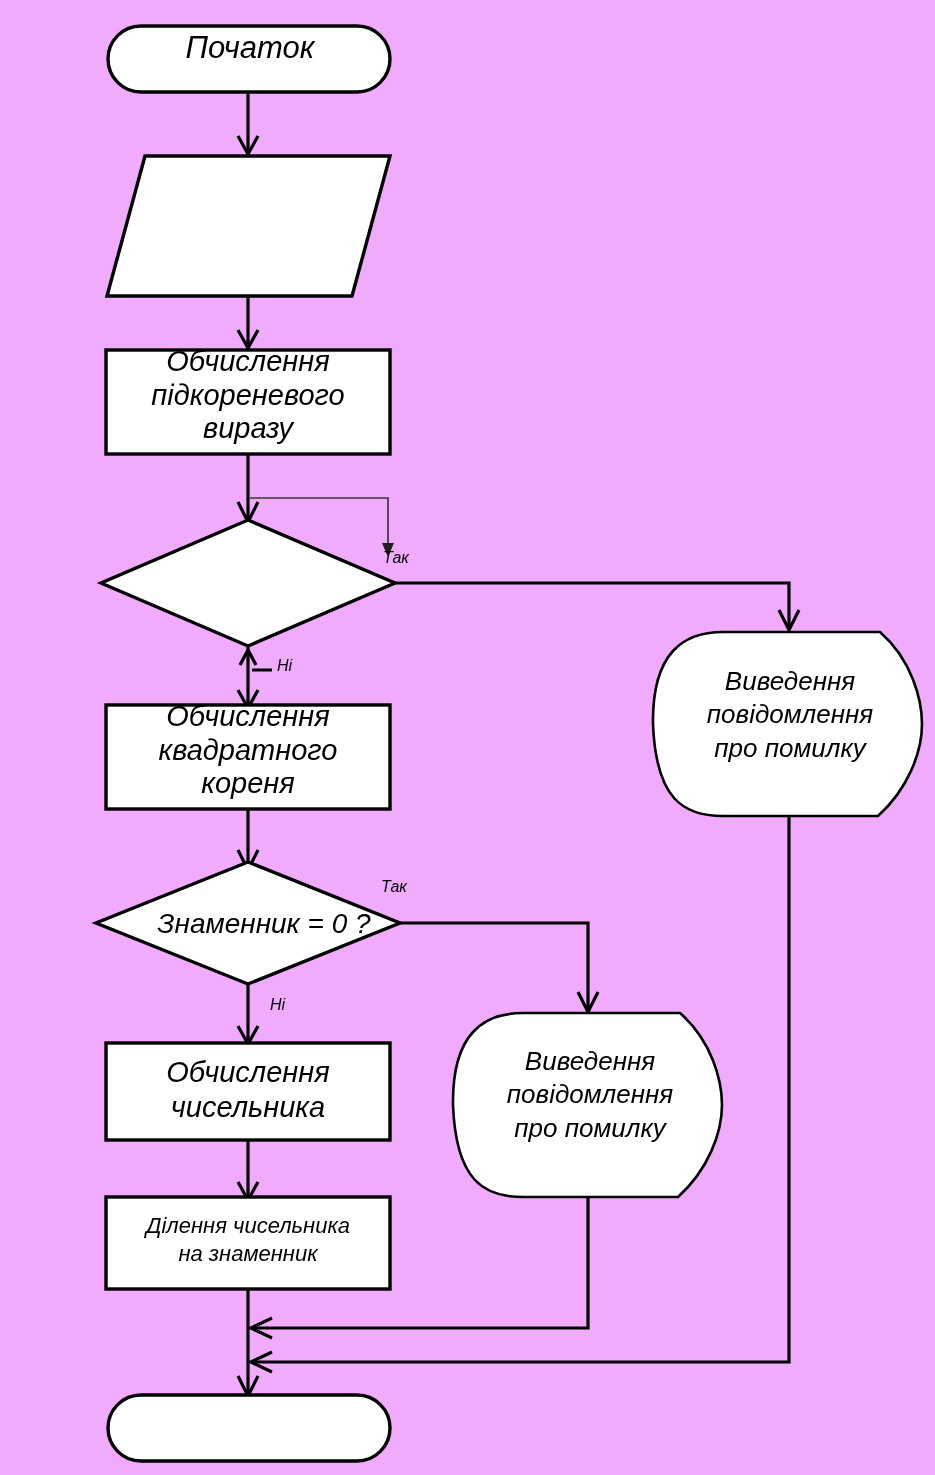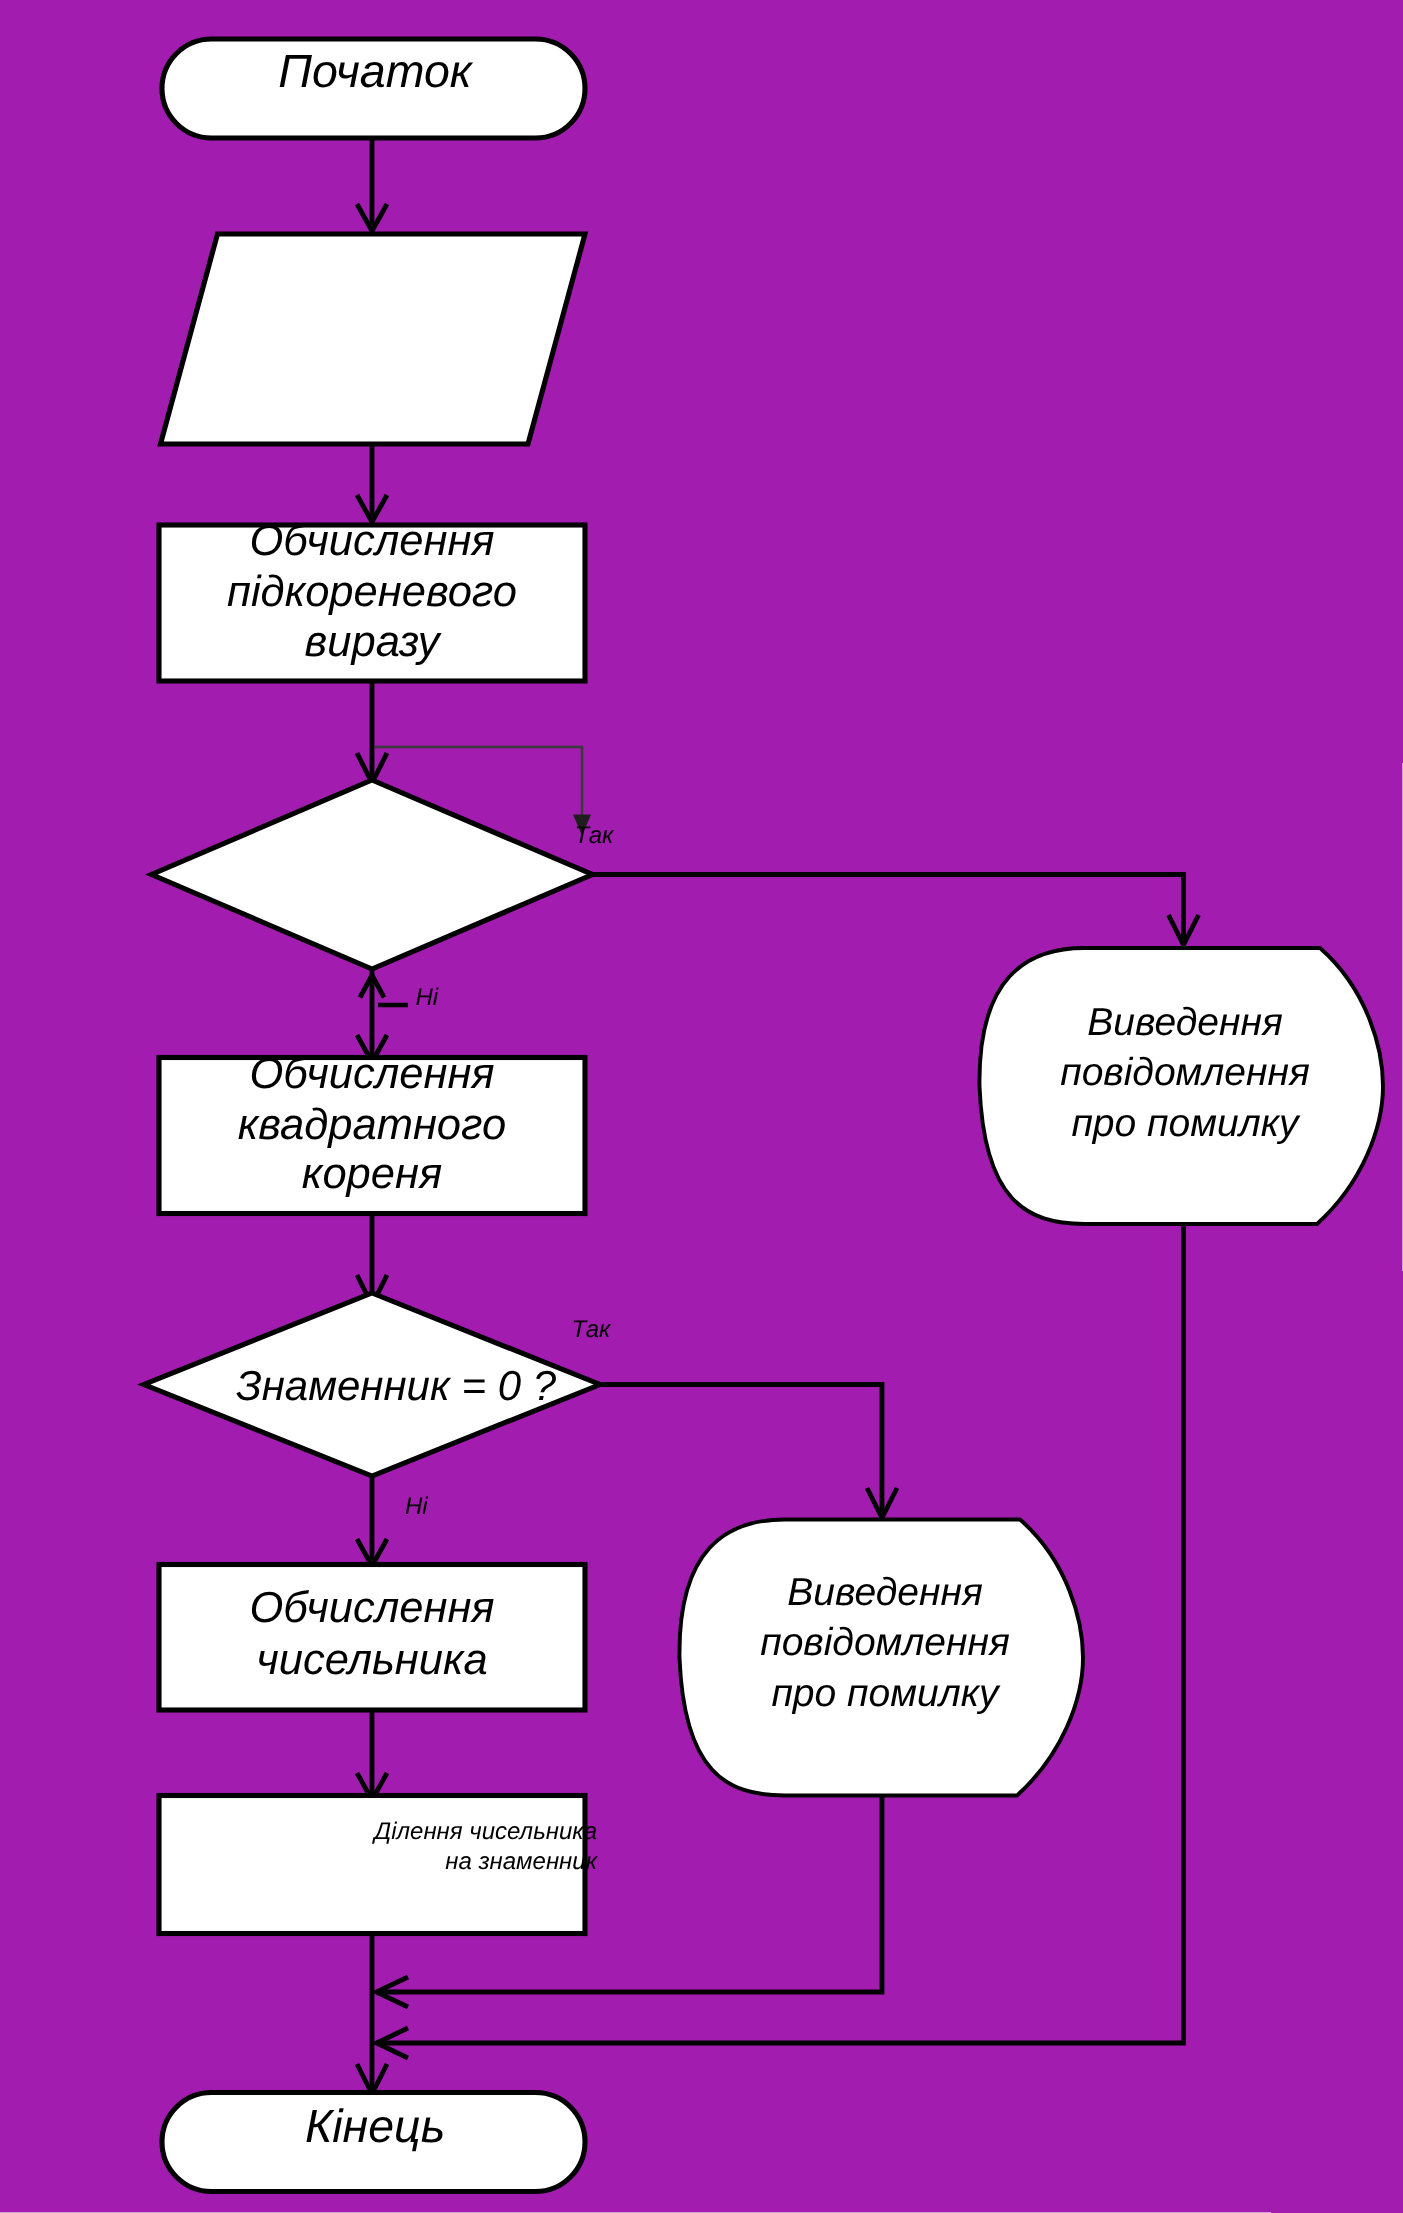--- a/index.html
+++ b/index.html
@@ -7,21 +7,21 @@
     padding: 0;
     background: #ffffff;
   }
   body {
     font-family: "Liberation Sans", sans-serif;
   }
   #flowchart-canvas {
     position: relative;
     width: 935px;
     height: 1475px;
-    background: #a21caf;
+    background: #f0abfc;
     overflow: hidden;
   }
   #flow-svg {
     position: absolute;
     left: 0;
     top: 0;
     width: 935px;
     height: 1475px;
   }
   .shape-outline {
@@ -79,21 +79,21 @@
     font-size: 16px;
     font-family: "Liberation Sans", sans-serif;
   }
   .t-start     { left:106px; top: 30px;  width:288px; font-size: 31px; }
   .t-input     { left:110px; top:171px;  width:280px; font-size: 19px; line-height:1.28; }
   .t-proc1     { left: 96px; top:345px;  width:304px; font-size: 29px; }
   .t-dec1      { left: 98px; top:555px;  width:300px; font-size: 24px; line-height:1.3; }
   .t-proc2     { left: 96px; top:700px;  width:304px; font-size: 29px; }
   .t-dec2      { left:116px; top:908px;  width:296px; font-size: 28px; }
   .t-proc3     { left: 98px; top:1055px; width:300px; font-size: 29px; line-height:1.2; }
-  .t-proc4     { left: 98px; top:1212px; width:300px; font-size: 16px; line-height:1.26;text-align:right; }
+  .t-proc4     { left: 98px; top:1212px; width:300px; font-size: 22px; line-height:1.26; }
   .t-err1      { left:668px; top:665px;  width:244px; font-size: 26px; line-height:1.28; }
   .t-err2      { left:468px; top:1045px; width:244px; font-size: 26px; line-height:1.28; }
   .t-end       { left:106px; top:1400px; width:288px; font-size: 31px; }
 </style>
 </head>
 <body>
 
 <div id="flowchart-canvas">
 
   <svg id="flow-svg" viewBox="0 0 935 1475">
@@ -185,21 +185,20 @@
 на знаменник</div>
 
   <div class="node-text t-err1">Виведення
 повідомлення
 про помилку</div>
 
   <div class="node-text t-err2">Виведення
 повідомлення
 про помилку</div>
 
-  <div class="node-text t-end">Кінець</div>
 
   <div class="label-text" style="left:383px; top:549px;">Так</div>
 
   <div class="label-text" style="left:277px; top:657px;">Ні</div>
 
   <div class="label-text" style="left:381px; top:878px;">Так</div>
 
   <div class="label-text" style="left:270px; top:996px;">Ні</div>
 
 </div>

